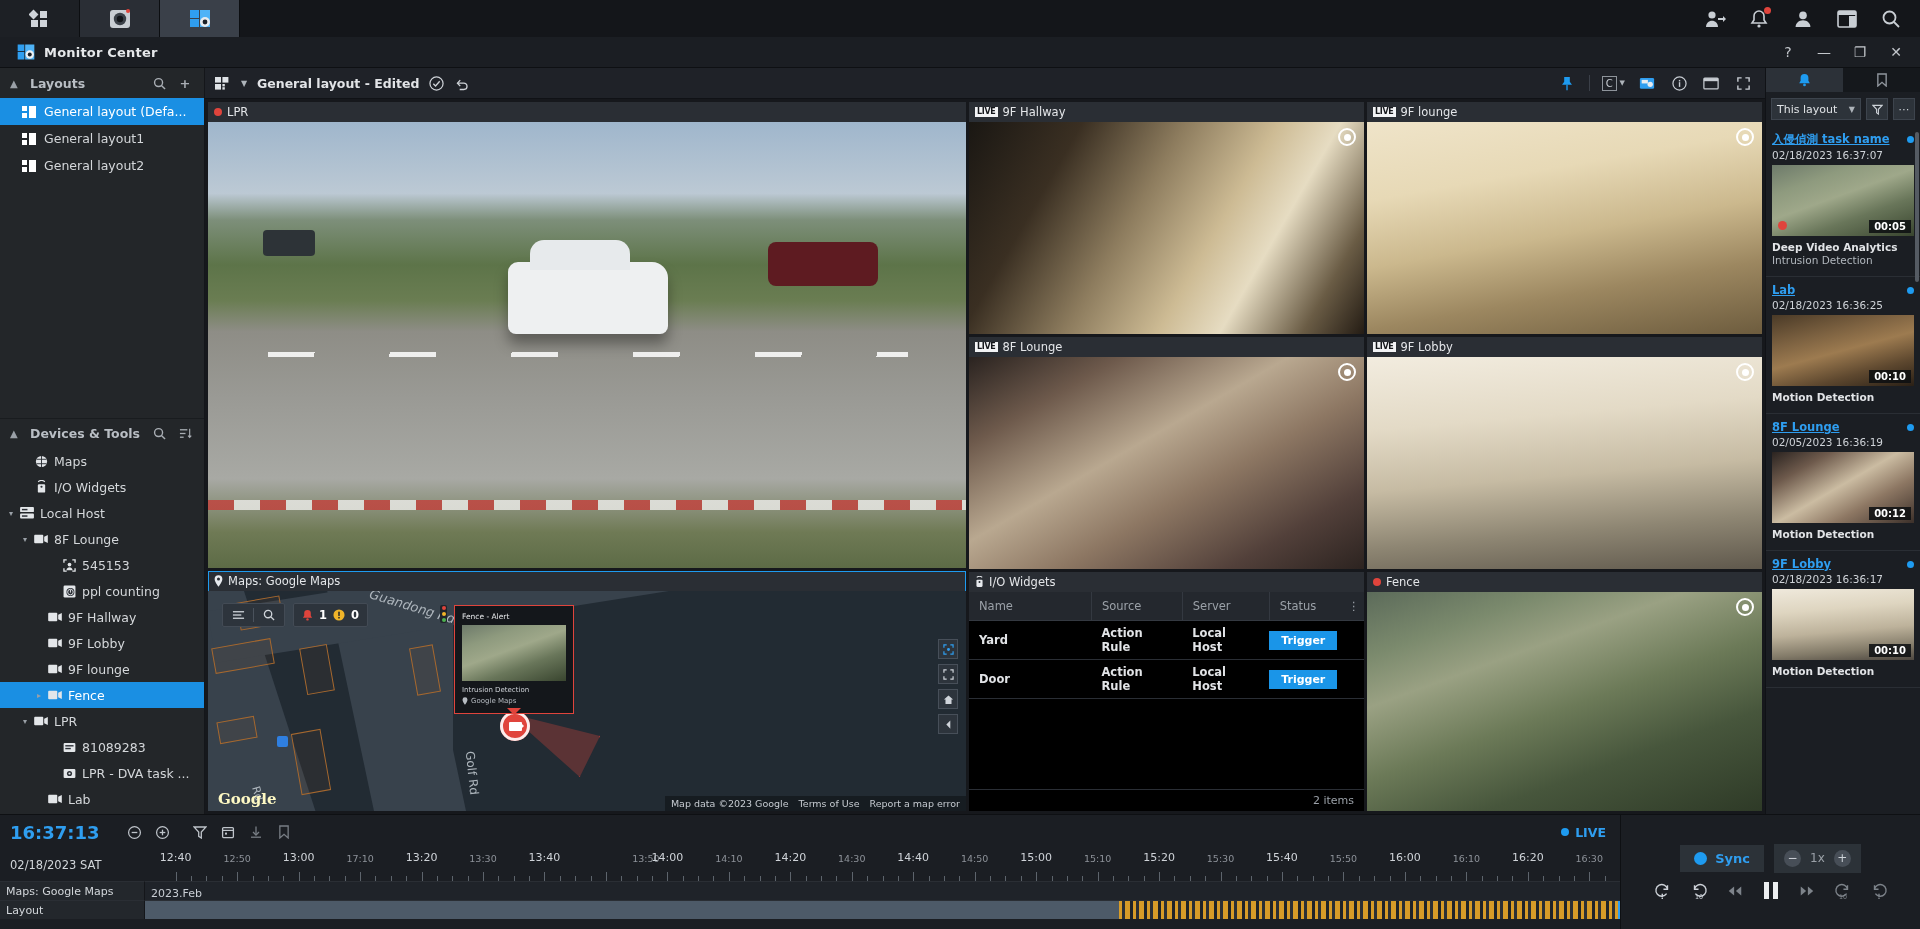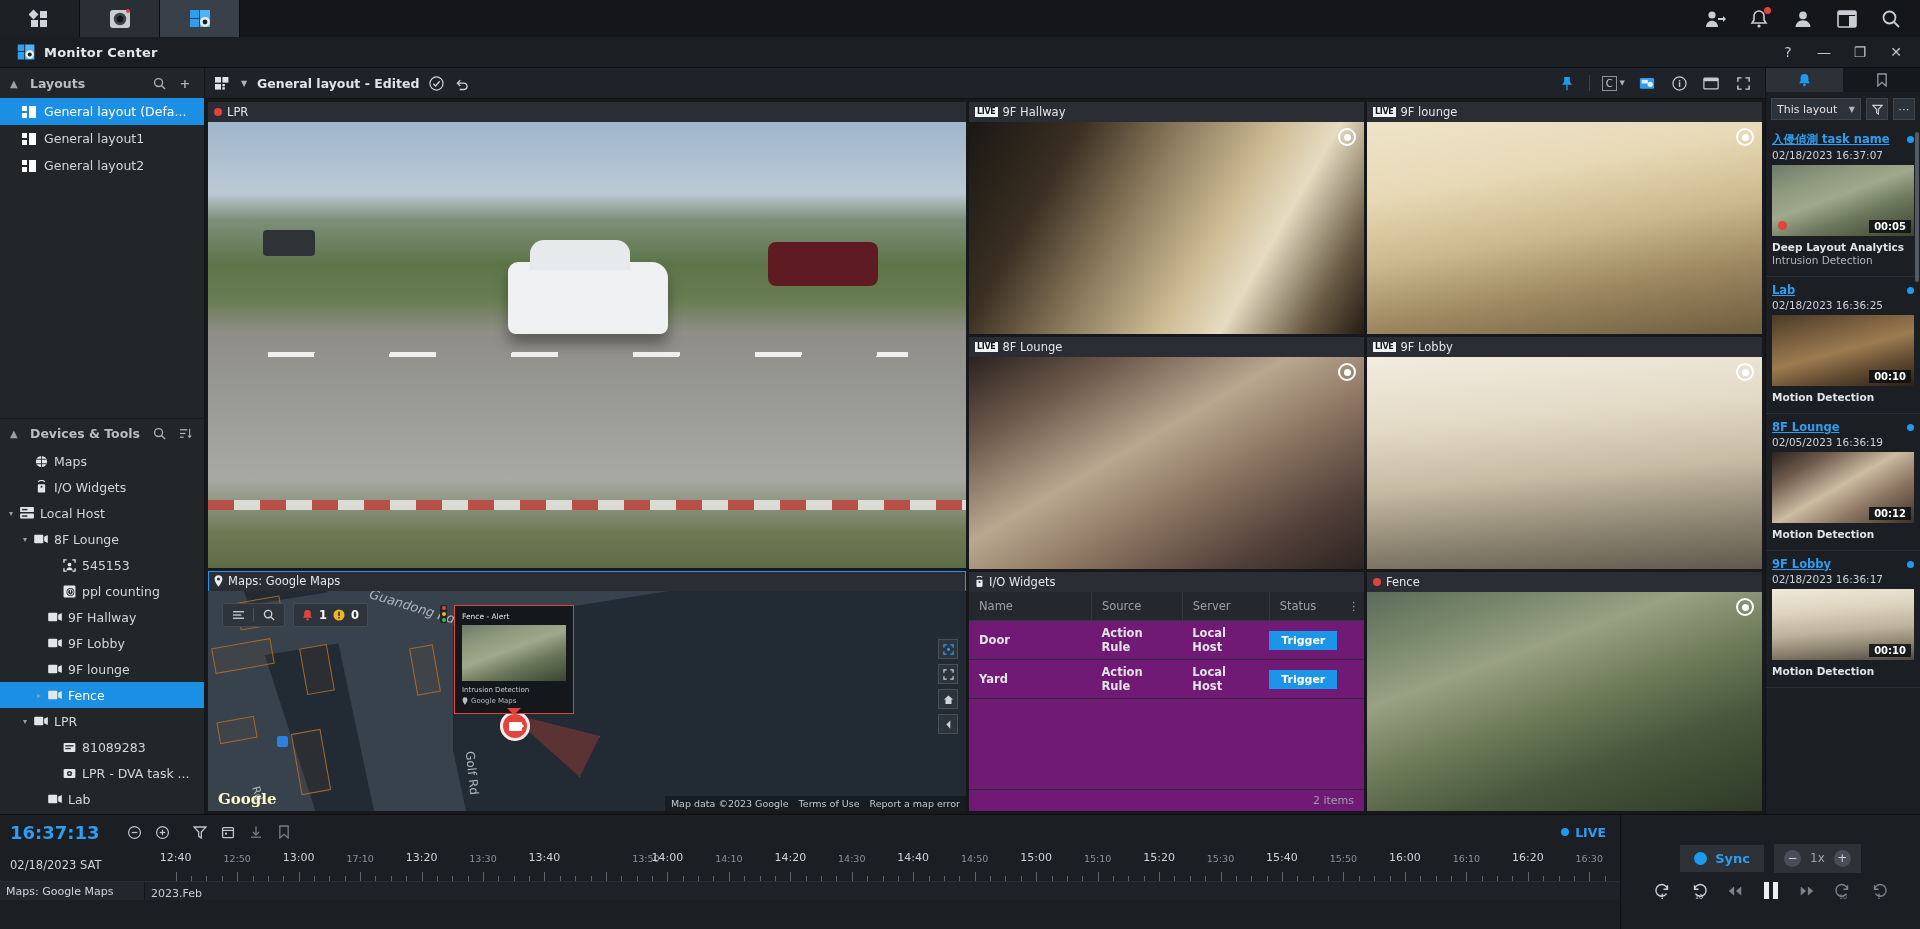--- a/index.html
+++ b/index.html
@@ -149,21 +149,21 @@
   .camMarker .cm::after{ content:""; position:absolute; right:-5px; top:1px; border:3.5px solid transparent;
     border-left-color:#fff;}
   .fov{ position:absolute; left:300px; top:122px; width:92px; height:64px; background:rgba(224,68,60,.3);
     border:1px solid rgba(224,68,60,.65); clip-path:polygon(0 0, 100% 36%, 78% 100%);}
   .sigl{ position:absolute; left:232px; top:14px; width:7px; height:18px; background:#20252b; border-radius:2px;
     display:flex; flex-direction:column; align-items:center; justify-content:space-around;}
   .sigl i{ width:4px; height:4px; border-radius:50%;}
   .busicon{ position:absolute; left:69px; top:145px; width:11px; height:11px; background:#2f7fe0; border-radius:2px;}
 
   
-  .iow{ position:absolute; inset:0; background:#701a75; display:flex; flex-direction:column;}
+  .iow{ position:absolute; inset:0; background:#000000; display:flex; flex-direction:column;}
   .iotbl{ width:100%; border-collapse:collapse; font-size:11.5px;}
   .iotbl th{ text-align:left; font-weight:normal; color:#9ba1a8; padding:7px 10px; background:#24282e;
     border-bottom:1px solid #343941; border-right:1px solid #343941;}
   .iotbl td{ padding:5px 10px; color:#e2e4e7; font-weight:bold; border-bottom:1px solid #2a2e35;}
   .trig{ background:#1a95e8; color:#fff; border:none; padding:3px 12px; font-size:11px; font-weight:bold;
     cursor:pointer; font-family:inherit;}
   .iofoot{ margin-top:auto; border-top:1px solid #2a2e35; text-align:right; padding:4px 10px; font-size:11px;
     color:#9ba1a8;}
   .kebab{ color:#9ba1a8; cursor:pointer;}
 
@@ -832,28 +832,28 @@
                         <tr>
                       <th style="width:31%">Name</th>
                       <th style="width:23%">Source</th>
                       <th style="width:22%">Server</th>
                       <th style="border-right:none;position:relative;">Status</th>
                       <th style="width:16px;border-right:none;padding:7px 4px;" class="kebab">⋮</th>
                     </tr>
                       </thead>
                     <tbody id="io-rows">
                         <tr>
-                          <td>Door</td>
+                          <td>Yard</td>
                           <td>Action Rule</td>
                           <td>Local Host</td>
                           <td style="padding:4px 0 4px 0;"><button class="trig">Trigger</button></td>
                           <td></td>
                         </tr>
                         <tr>
-                          <td>Yard</td>
+                          <td>Door</td>
                           <td>Action Rule</td>
                           <td>Local Host</td>
                           <td style="padding:4px 0 4px 0;"><button class="trig">Trigger</button></td>
                           <td></td>
                         </tr>
                       </tbody>
                   </table>
                   <div class="iofoot">2 items</div>
                 </div>
               </div>
@@ -905,21 +905,21 @@
       <div class="ev">
             <div class="evtop">
               <span class="evname">入侵偵測 task name</span>
               <span class="bdot"></span>
             </div>
             <div class="evtime">02/18/2023 16:37:07</div>
             <div class="evthumb evthumb1">
               <span class="evrec"></span>
               <span class="evdur">00:05</span>
             </div>
-            <div class="evsrc">Deep Layout Analytics</div>
+            <div class="evsrc">Deep Video Analytics</div>
             <div class="evsub">Intrusion Detection</div>
           </div>
           <div class="ev">
             <div class="evtop">
               <span class="evname">Lab</span>
               <span class="bdot"></span>
             </div>
             <div class="evtime">02/18/2023 16:36:25</div>
             <div class="evthumb evthumb2">
               <span class="evdur">00:10</span>
@@ -1124,20 +1124,28 @@
           </div>
       </div>
 
       <div class="tlrow3">
         <span class="rname">Maps: Google Maps</span>
         <div class="rtrack">
           <span class="monthlbl">2023.Feb</span>
         </div>
       </div>
 
+      <div class="tlrow4">
+        <span class="rname">Layout</span>
+        <div class="rtrack">
+          <span class="recbar"></span>
+          <span class="recbar2"></span>
+          <span class="playhead" style="right:0;"></span>
+        </div>
+      </div>
     </div>
 
     <div class="tlright">
       <div class="syncrow">
         <div class="syncbtn">
           <span class="sd"></span>
           <span>Sync</span>
         </div>
         <div class="spd">
           <span class="sb">−</span>

